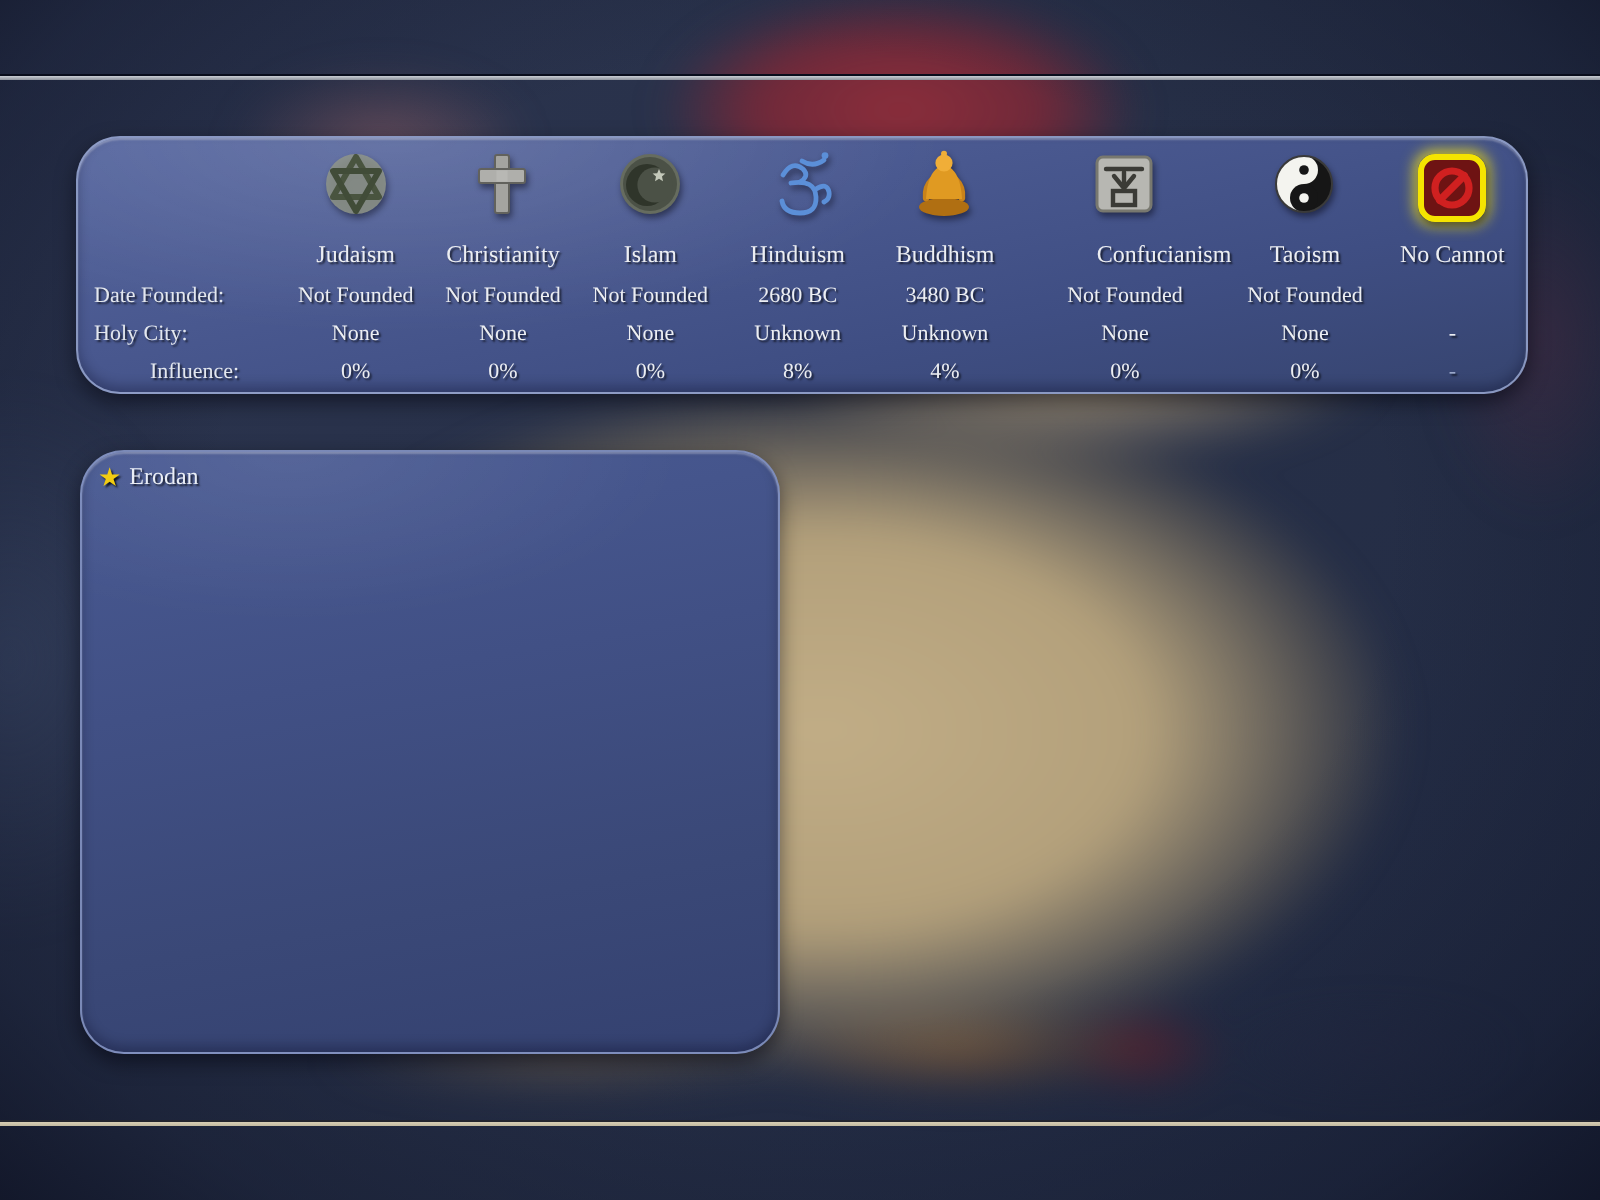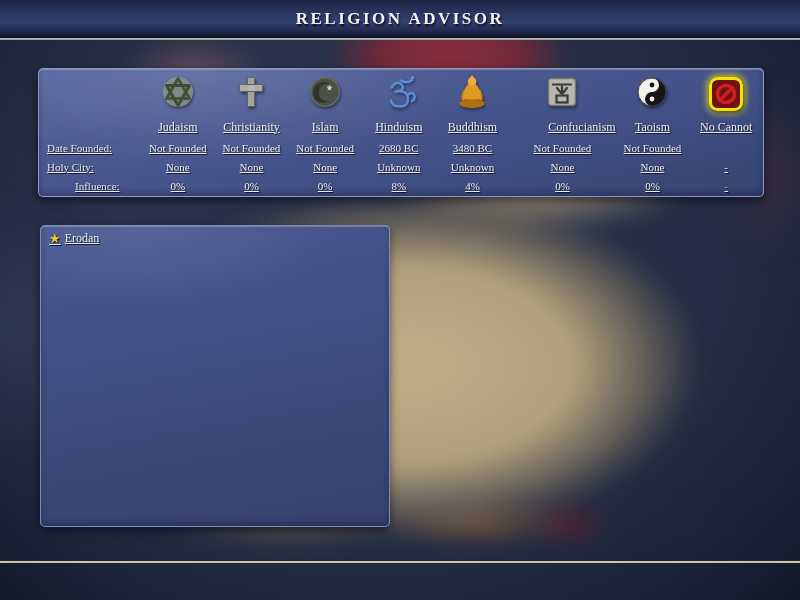--- a/index.html
+++ b/index.html
@@ -26,22 +26,22 @@
   
   .titlebar{position:absolute;left:0;top:0;width:800px;height:37px;
     background:linear-gradient(to bottom,#1a2340 0%,#2c3a68 42%,#32406f 60%,#1d2748 88%,#0d1326 100%);
     display:flex;align-items:center;justify-content:center;}
   .titlebar .title{font-size:17px;letter-spacing:2.5px;color:#f2f3f5;font-weight:600;
     text-shadow:1px 2px 2px rgba(0,0,0,.8);}
   .title-underline{position:absolute;left:0;top:37px;width:800px;height:3px;
     background:linear-gradient(to bottom,#090d1c 0%,#090d1c 34%,#c7cbd2 35%,#8e939c 100%);}
 
   
-  .panel{position:absolute;border-radius:5px;border:1px solid rgba(150,165,205,.85);
-    box-shadow:0 4px 10px rgba(0,0,10,.5), inset 0 1px 1px rgba(255,255,255,.28), inset 0 -3px 6px rgba(0,0,25,.28);text-decoration:underline;}
+  .panel{position:absolute;border-radius:22px;border:1px solid rgba(150,165,205,.85);
+    box-shadow:0 4px 10px rgba(0,0,10,.5), inset 0 1px 1px rgba(255,255,255,.28), inset 0 -3px 6px rgba(0,0,25,.28);}
 
   .advisor{left:38px;top:68px;width:724px;height:127px;
     background:
       radial-gradient(ellipse 420px 150px at 22% 0%, rgba(255,255,255,.12), rgba(255,255,255,0) 65%),
       linear-gradient(168deg,#56669f 0%,#49588f 38%,#3f4e83 68%,#36446f 100%);}
   .advisor-grid{display:grid;grid-template-columns:102px repeat(8,1fr);
     grid-template-rows:44px 22px 19px 19px 19px;align-items:center;padding-top:3px;height:120px;}
   .cell{text-align:center;font-size:11px;color:#eceef2;text-shadow:1px 1px 1px rgba(0,0,0,.65);}
   .rowlabel{text-align:left;padding-left:8px;font-size:11px;color:#e3e7ee;text-shadow:1px 1px 1px rgba(0,0,0,.65);}
   .rname{font-size:12px;}
@@ -74,23 +74,20 @@
     font-family:"Liberation Serif", serif;}
 </style>
 </head>
 <body>
 
 <div class="screen">
   <div class="bg-base"></div>
   <div class="bg-art"></div>
   <div class="bg-vignette"></div>
 
-  <div class="titlebar">
-    <span class="title">RELIGION ADVISOR</span>
-  </div>
   <div class="title-underline"></div>
 
   <div class="panel advisor">
     <div class="advisor-grid">
 
       <div class="cell" style="grid-row:1;grid-column:1;"></div>
 
       <div class="icon-cell" style="grid-row:1;grid-column:2;">
         <span><svg viewBox="0 0 34 34" width="34" height="34">
           <circle cx="17" cy="17" r="15" fill="#8f958a" opacity=".85"></circle>

